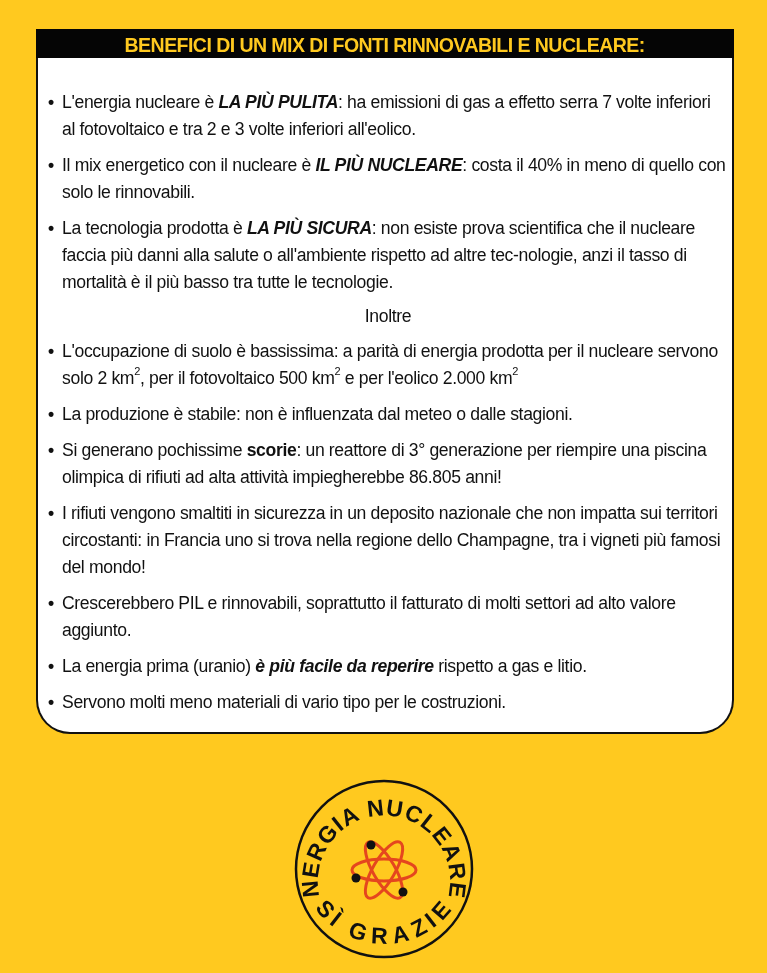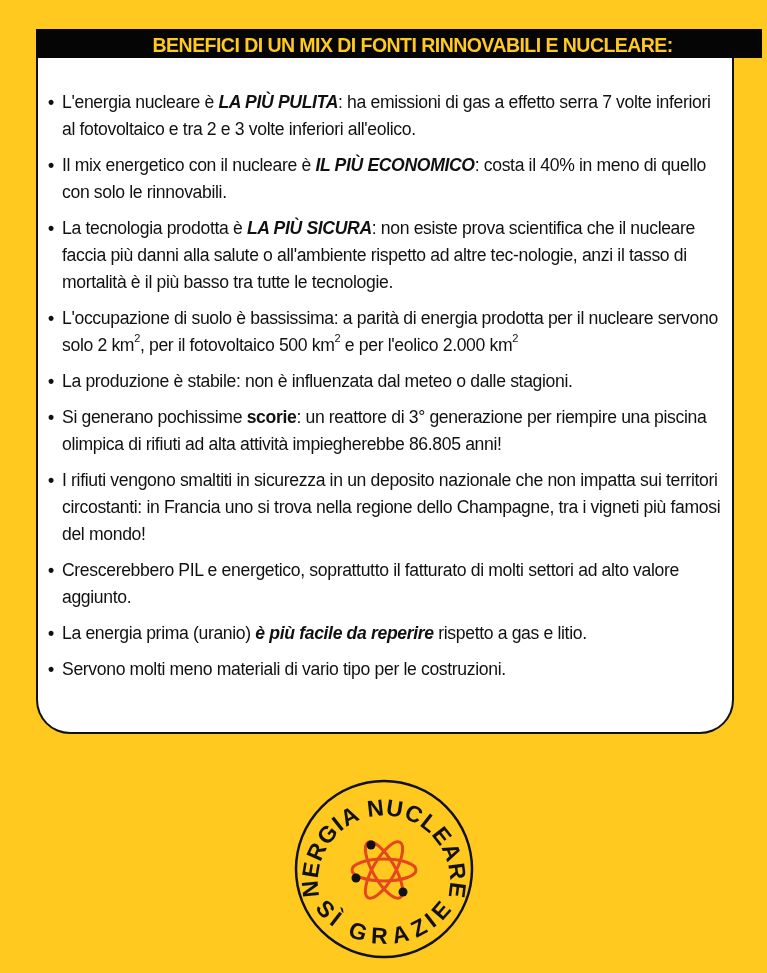--- a/index.html
+++ b/index.html
@@ -36,21 +36,20 @@
     background: #050505;
     color: #FFC91F;
     font-family: "Liberation Sans", sans-serif;
     font-weight: bold;
     font-size: 21px;
     line-height: 31px;
     text-align: center;
     letter-spacing: -0.6px;
     transform-origin: center;
     white-space: nowrap;
-    padding-left: 28px;
   }
   .card-header span {
     display: inline-block;
     transform: scaleX(0.93);
   }
   .content {
     position: absolute;
     left: 10px;
     top: 60px;
     width: 680px;
@@ -94,28 +93,29 @@
 
   <div class="content">
 
     <div class="item">
       <span class="bullet">•</span>
       <span class="lead">L'energia nucleare è </span><span class="strong">LA PIÙ PULITA</span><span>: ha emissioni di gas a effetto serra 7 volte inferiori al fotovoltaico e tra 2 e 3 volte inferiori all'eolico.</span>
     </div>
 
     <div class="item">
       <span class="bullet">•</span>
-      <span class="lead">Il mix energetico con il nucleare è </span><span class="strong">IL PIÙ ECONOMICO</span><span>: costa il 40% in meno di quello con solo le rinnovabili.</span>
+      <span class="lead">Il mix energetico con il nucleare è </span><span class="strong">IL PIÙ NUCLEARE</span><span>: costa il 40% in meno di quello con solo le rinnovabili.</span>
     </div>
 
     <div class="item">
       <span class="bullet">•</span>
       <span class="lead">La tecnologia prodotta è </span><span class="strong">LA PIÙ SICURA</span><span>: non esiste prova scientifica che il nucleare faccia più danni alla salute o all'ambiente rispetto ad altre tec-nologie, anzi il tasso di mortalità è il più basso tra tutte le tecnologie.</span>
     </div>
 
+    <div class="inoltre">Inoltre</div>
 
     <div class="item">
       <span class="bullet">•</span>
       <span class="lead">L'occupazione di suolo è bassissima</span><span>: a parità di energia prodotta per il nucleare servono solo 2 km</span><sup>2</sup><span>, per il fotovoltaico 500 km</span><sup>2</sup><span>  e per l'eolico 2.000 km</span><sup>2</sup>
     </div>
 
     <div class="item">
       <span class="bullet">•</span>
       <span class="lead">La produzione è stabile</span><span>: non è influenzata dal meteo o dalle stagioni.</span>
     </div>
@@ -125,21 +125,21 @@
       <span class="lead">Si generano pochissime </span><span class="em">scorie</span><span>: un reattore di 3° generazione per riempire una piscina olimpica di rifiuti ad alta attività impiegherebbe 86.805 anni!</span>
     </div>
 
     <div class="item">
       <span class="bullet">•</span>
       <span class="lead">I rifiuti vengono smaltiti in sicurezza</span><span> in un deposito nazionale che non impatta sui territori circostanti: in Francia uno si trova nella regione dello Champagne, tra i vigneti più famosi del mondo!</span>
     </div>
 
     <div class="item">
       <span class="bullet">•</span>
-      <span class="lead">Crescerebbero PIL e energetico</span><span>, soprattutto il fatturato di molti settori ad alto valore aggiunto.</span>
+      <span class="lead">Crescerebbero PIL e rinnovabili</span><span>, soprattutto il fatturato di molti settori ad alto valore aggiunto.</span>
     </div>
 
     <div class="item">
       <span class="bullet">•</span>
       <span class="lead">La energia prima</span><span> (uranio) </span><span class="strong">è più facile da reperire</span><span> rispetto a gas e litio.</span>
     </div>
 
     <div class="item">
       <span class="bullet">•</span>
       <span class="lead">Servono molti meno materiali di vario tipo</span><span> per le costruzioni.</span>

